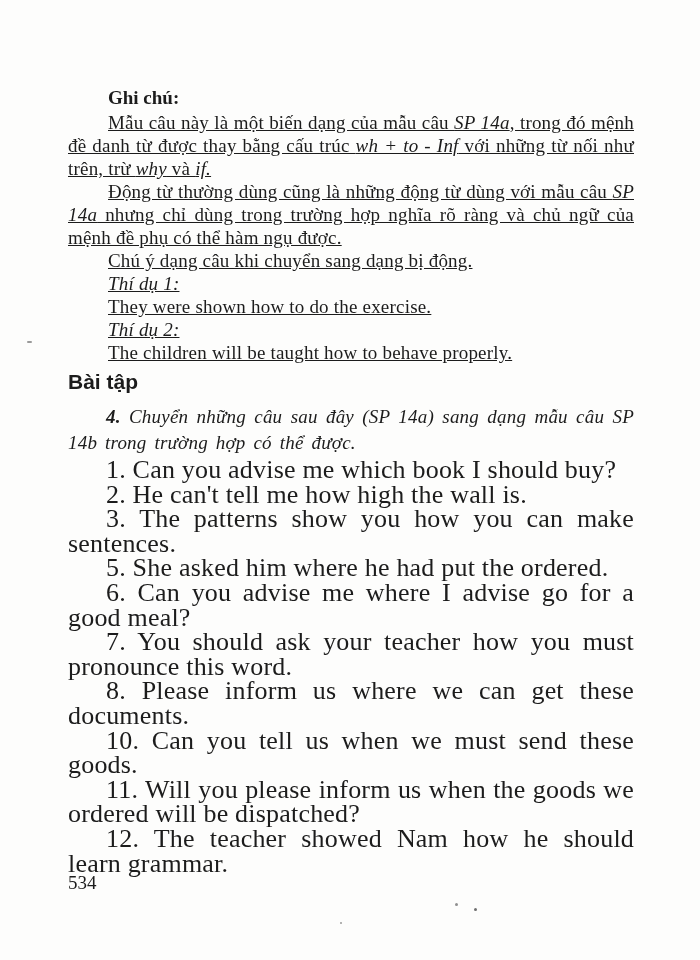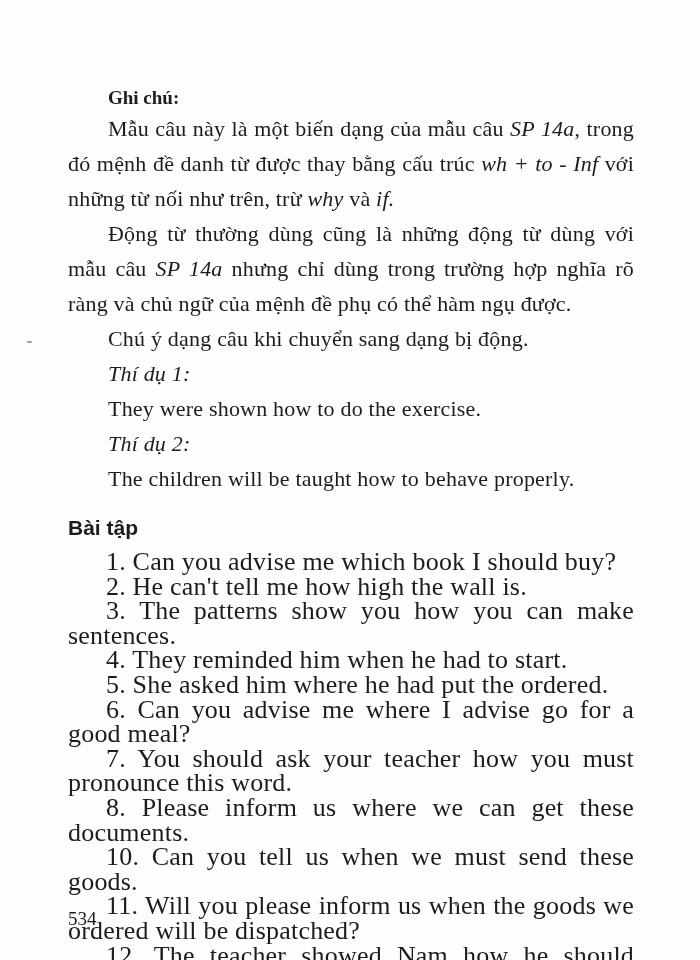--- a/index.html
+++ b/index.html
@@ -13,39 +13,40 @@
     width: 700px; height: 960px;
     background: #fdfdfc;
     color: #1c1c1c;
     overflow: hidden;
   }
   .content {
     padding: 84px 66px 0 68px;
   }
   p { margin: 0; }
   .para {
-    font-size: 22px;
-    line-height: 35px;
+    font-size: 19px;
+    line-height: 23px;
     text-align: justify;
     text-indent: 40px;
     letter-spacing: 0.2px;
+    text-decoration: underline;
   }
   .note-heading {
     font-size: 19px;
     line-height: 27px;
     text-indent: 40px;
     font-weight: 700;
   }
   .example-label { font-style: italic; }
   .exercises-heading {
     font-family: "Liberation Sans", "DejaVu Sans", sans-serif;
     font-weight: 700;
     font-size: 21px;
     line-height: 28px;
-    margin-top: 18px;
+    margin-top: 4px;
     margin-bottom: 8px;
     text-indent: 0;
   }
   .instruction {
     font-size: 19px;
     line-height: 26px;
     text-align: justify;
     text-indent: 38px;
     font-style: italic;
     letter-spacing: 0.2px;
@@ -59,21 +60,20 @@
     text-align: justify;
     text-indent: 38px;
     letter-spacing: 0.2px;
   }
   .page-number {
     position: absolute;
     left: 68px;
     top: 872px;
     font-size: 19px;
     line-height: 22px;
-    margin-top: 36px;
   }
   i { font-style: italic; }
   .artifact {
     position: absolute;
     background: #9a9a9a;
     border-radius: 50%;
   }
   .artifact.dash { width: 5px; height: 2px; border-radius: 1px; left: 27px; top: 341px; }
   .artifact.dot1 { width: 3px; height: 3px; left: 455px; top: 903px; background:#8f8f8f; }
   .artifact.dot2 { width: 3px; height: 3px; left: 474px; top: 908px; background:#6f6f6f; }
@@ -93,26 +93,26 @@
 
     <p class="para">Chú ý dạng câu khi chuyển sang dạng bị động.</p>
 
     <p class="para example-label">Thí dụ 1:</p>
     <p class="para">They were shown how to do the exercise.</p>
     <p class="para example-label">Thí dụ 2:</p>
     <p class="para">The children will be taught how to behave properly.</p>
 
     <p class="exercises-heading">Bài tập</p>
 
+    <p class="instruction"><span class="num">4.</span> <span>Chuyển những câu sau đây (SP 14a) sang dạng mẫu câu SP 14b trong trường hợp có thể được.</span></p>
 
     <div class="item-list">
       <p class="item"><span>1.</span> <span>Can you advise me which book I should buy?</span></p>
       <p class="item"><span>2.</span> <span>He can't tell me how high the wall is.</span></p>
       <p class="item"><span>3.</span> <span>The patterns show you how you can make sentences.</span></p>
-      <p class="item"><span>4.</span> <span>They reminded him when he had to start.</span></p>
       <p class="item"><span>5.</span> <span>She asked him where he had put the ordered.</span></p>
       <p class="item"><span>6.</span> <span>Can you advise me where I advise go for a good meal?</span></p>
       <p class="item"><span>7.</span> <span>You should ask your teacher how you must pronounce this word.</span></p>
       <p class="item"><span>8.</span> <span>Please inform us where we can get these documents.</span></p>
       <p class="item"><span>10.</span> <span>Can you tell us when we must send these goods.</span></p>
       <p class="item"><span>11.</span> <span>Will you please inform us when the goods we ordered will be dispatched?</span></p>
       <p class="item"><span>12.</span> <span>The teacher showed Nam how he should learn grammar.</span></p>
     </div>
 
   </div>

